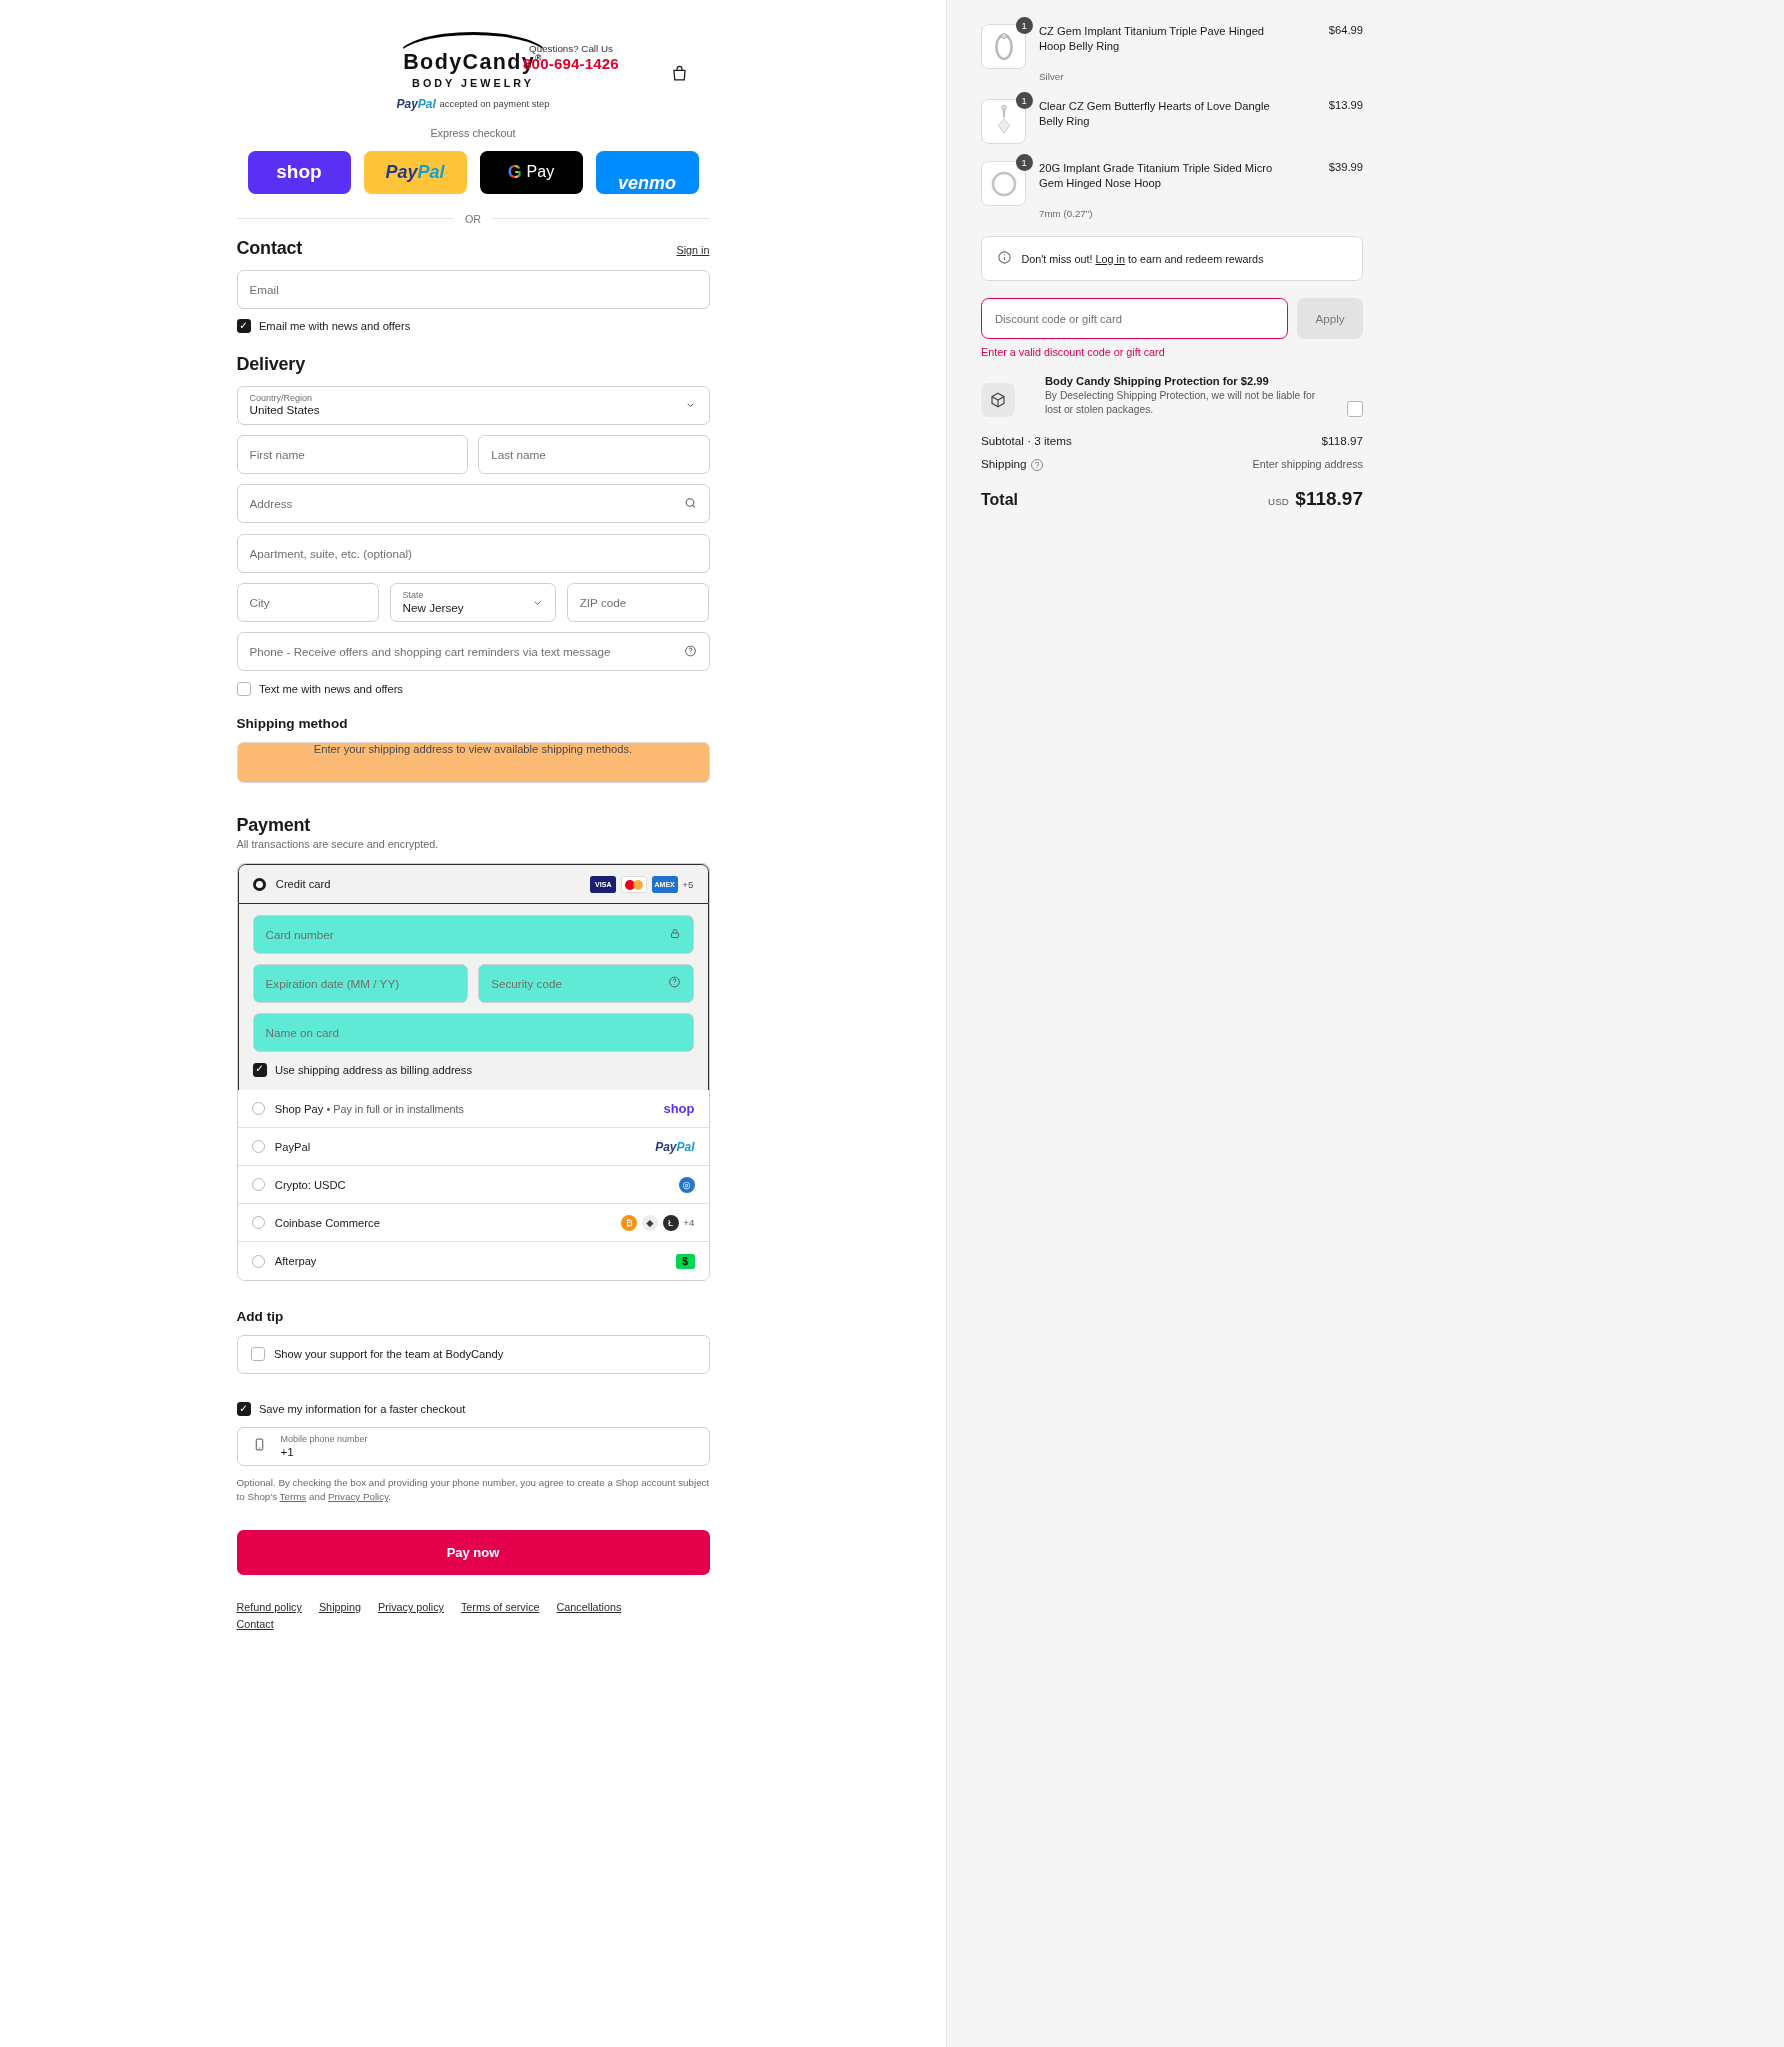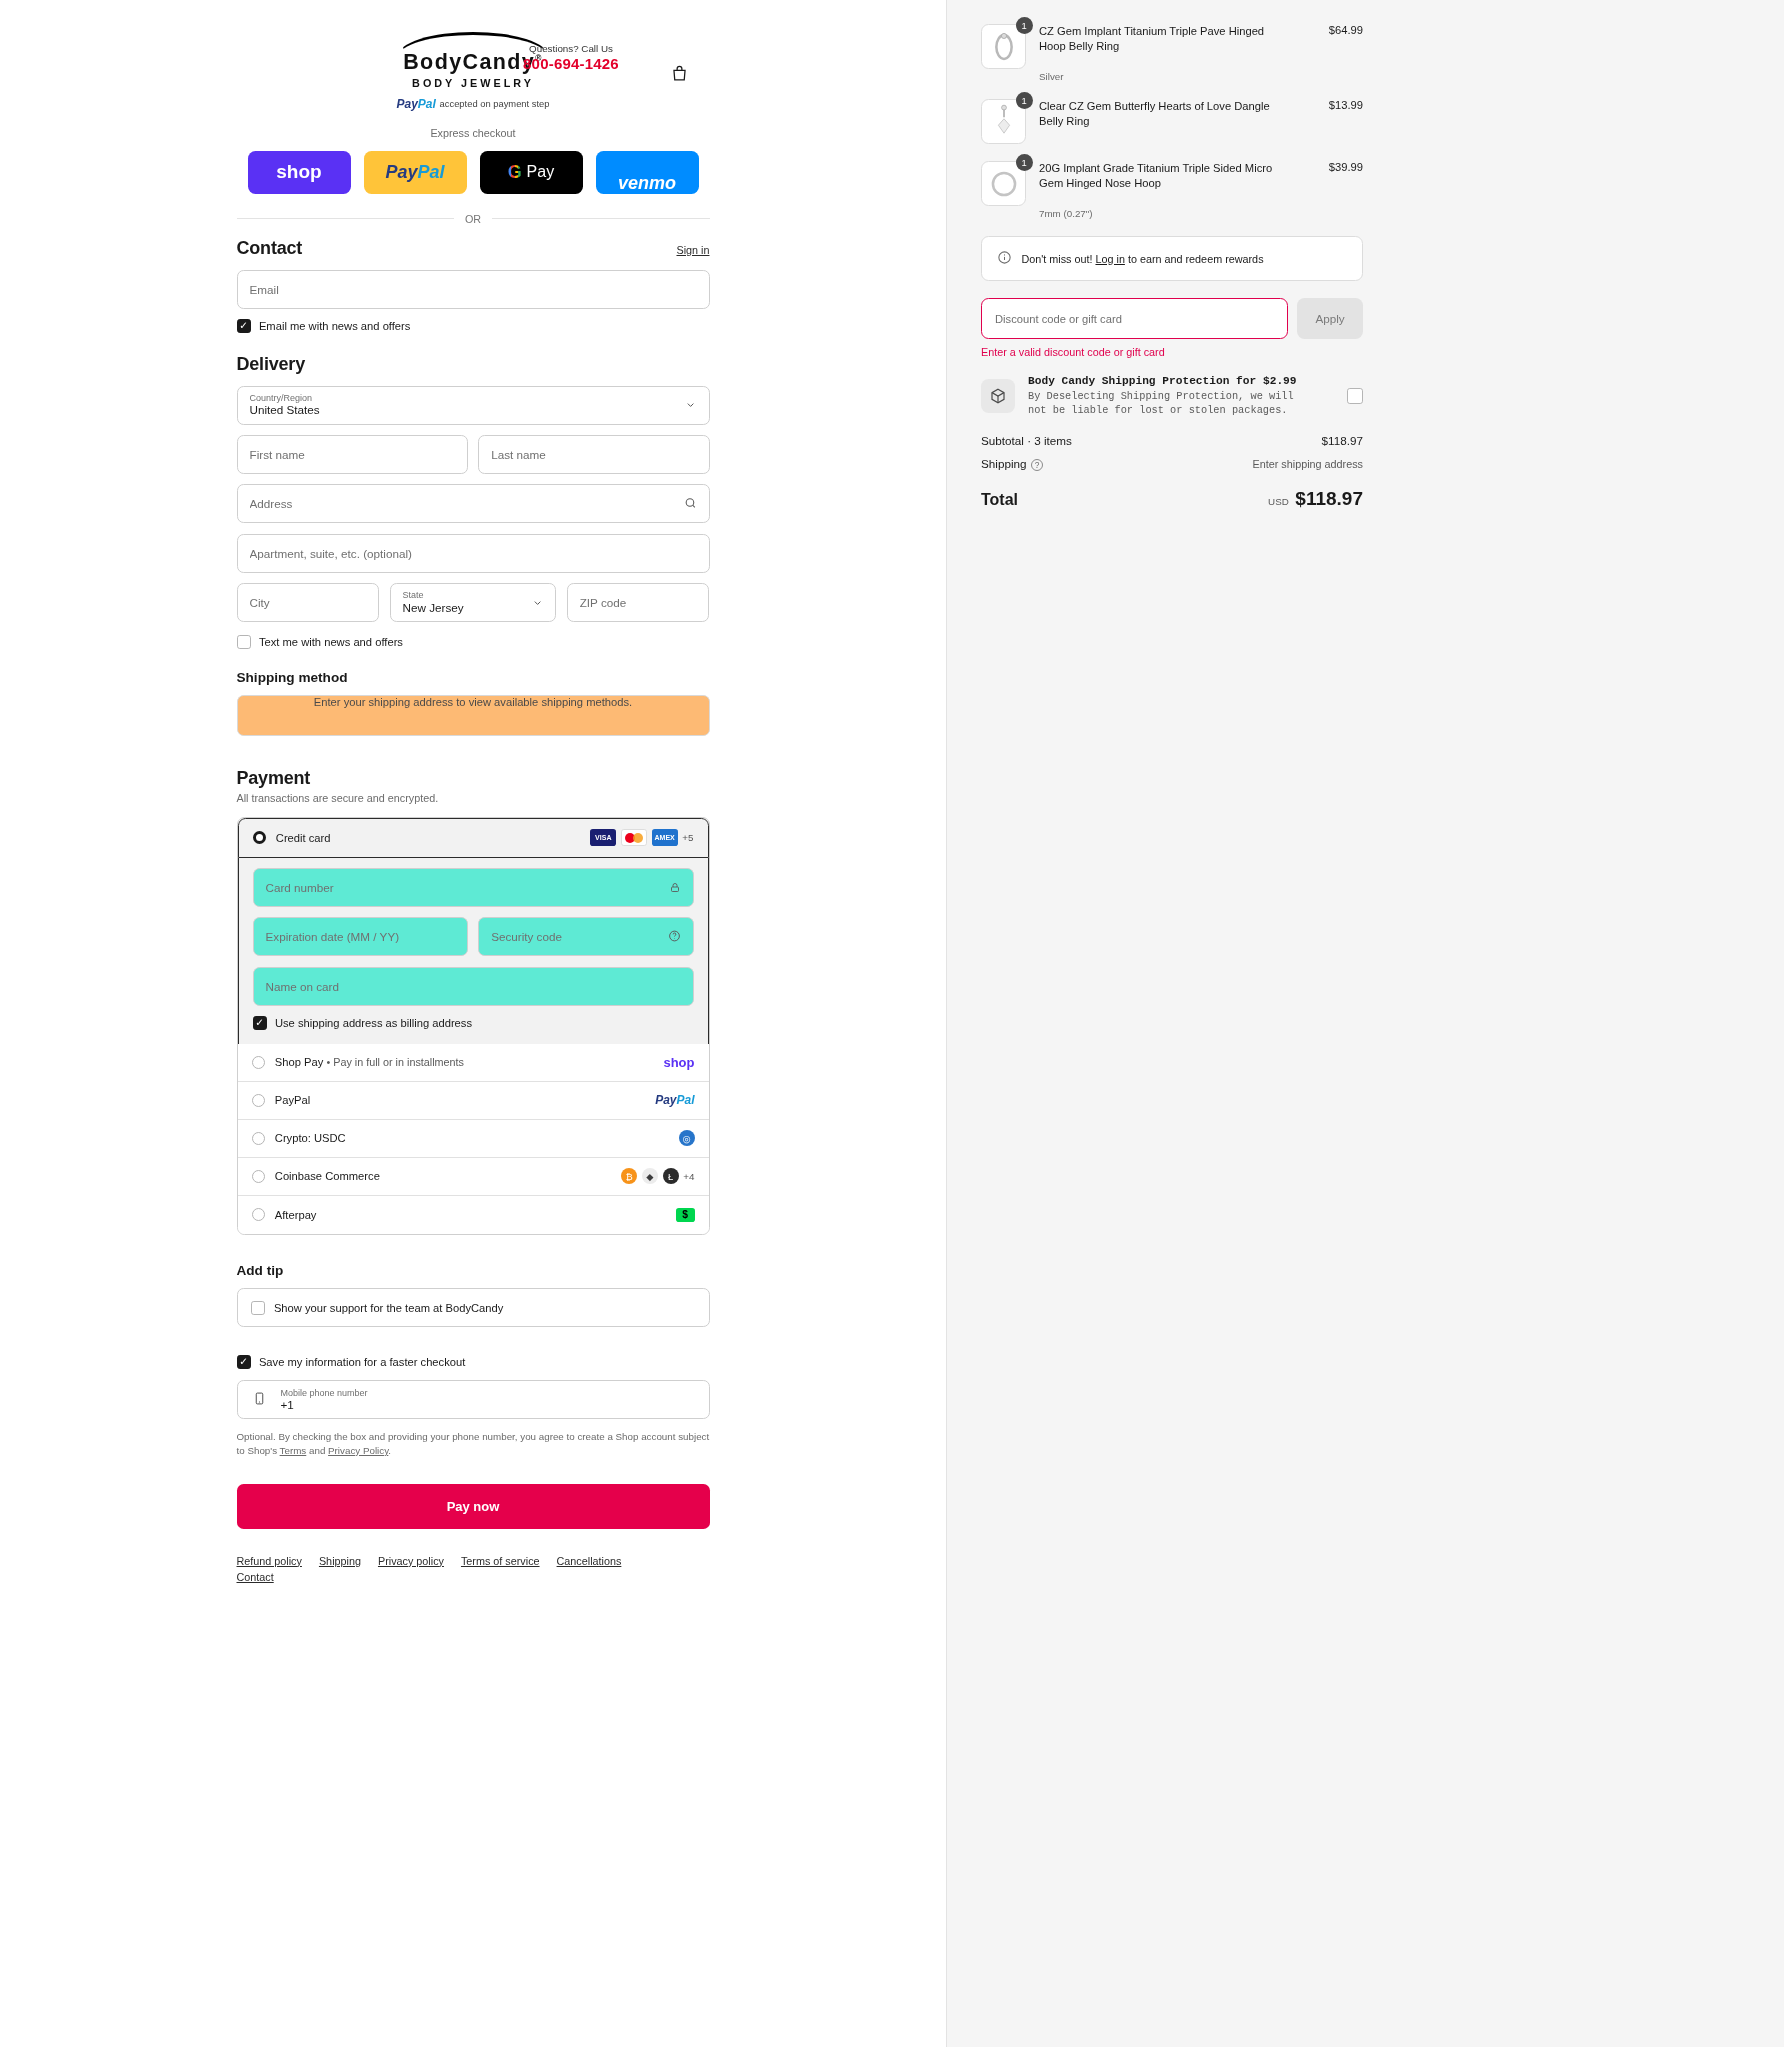--- a/index.html
+++ b/index.html
@@ -137,21 +137,21 @@
   .info-box .txt { font-size:10.8px; color:#1a1a1a; }
   .info-box .txt a { color:#1a1a1a; }
 
   .disc-row { display:flex; gap:9.4px; }
   .disc-field { flex:1; height:41px; border:0.9px solid #e0004d; border-radius:7.5px; background:#fff; display:flex; align-items:center; }
   .disc-field input { border:0;outline:none;background:transparent;width:100%;height:100%;padding:0 13px;font-size:11.2px;font-family:inherit; }
   .disc-field input::placeholder { color:#707070; }
   .apply-btn { width:66px;height:41px;border:0;border-radius:7.5px;background:#e3e3e3;color:#7a7a7a;font-size:11.7px;font-family:inherit;cursor:pointer; }
   .disc-err { color:#e0004d; font-size:10.8px; margin:6.6px 0 17px; }
 
-  .prot-row { display:flex; gap:13px; align-items:center; padding-bottom:17px;font-family:Liberation Mono, monospace; }
+  .prot-row { display:flex; gap:30px; align-items:flex-end; padding-bottom:17px; }
   .prot-ic { width:34px;height:34px;border-radius:7.5px;background:#e8e8e8;display:flex;align-items:center;justify-content:center;flex:0 0 auto; }
   .prot-title { font-size:11.2px; font-weight:700; }
   .prot-desc { font-size:10.3px; color:#5a5a5a; line-height:14px; margin-top:2.8px; max-width:272px;}
   .prot-cb { margin-left:auto; width:16px;height:16px;border:0.9px solid #b5b5b5;border-radius:2.8px;background:#fff; }
 
   .totals-row { display:flex; align-items:center; margin-bottom:9.4px; }
   .totals-label { font-size:11.7px; }
   .totals-val { margin-left:auto; font-size:11.7px; }
   .totals-val.muted { color:#5a5a5a; font-size:10.8px; }
   .grand { display:flex; align-items:baseline; margin-top:17px; }
@@ -261,20 +261,30 @@
         <div class="field floating select">
           <div class="flabel">State</div>
           <div class="fvalue">New Jersey</div>
           <svg class="caret" width="11.2" height="11.2" viewBox="0 0 24 24" fill="none" stroke="#4a4a4a" stroke-width="2">
               <path d="M6 9l6 6 6-6"></path>
             </svg>
         </div>
         <div class="field">
             <input placeholder="ZIP code" style="">
           </div>
+      </div>
+      <div class="field">
+        <input placeholder="Phone - Receive offers and shopping cart reminders via text message" style="">
+        <span class="suffix-icon">
+          <svg width="13" height="13" viewBox="0 0 24 24" fill="none" stroke="#5a5a5a" stroke-width="1.8">
+              <circle cx="12" cy="12" r="9"></circle>
+              <path d="M9.5 9a2.5 2.5 0 1 1 3.2 2.4c-.6.2-.7.8-.7 1.3"></path>
+              <circle cx="12" cy="16.5" r=".8" fill="#5a5a5a" stroke="none"></circle>
+            </svg>
+        </span>
       </div>
       <div class="check-row">
         <div class="cb"></div>
         <span class="check-label">Text me with news and offers</span>
       </div>
 
       
       <h3 class="sub" style="margin-top:0">Shipping method</h3>
       <div class="notice-box">
         <span>Enter your shipping address to view available shipping methods.</span>

